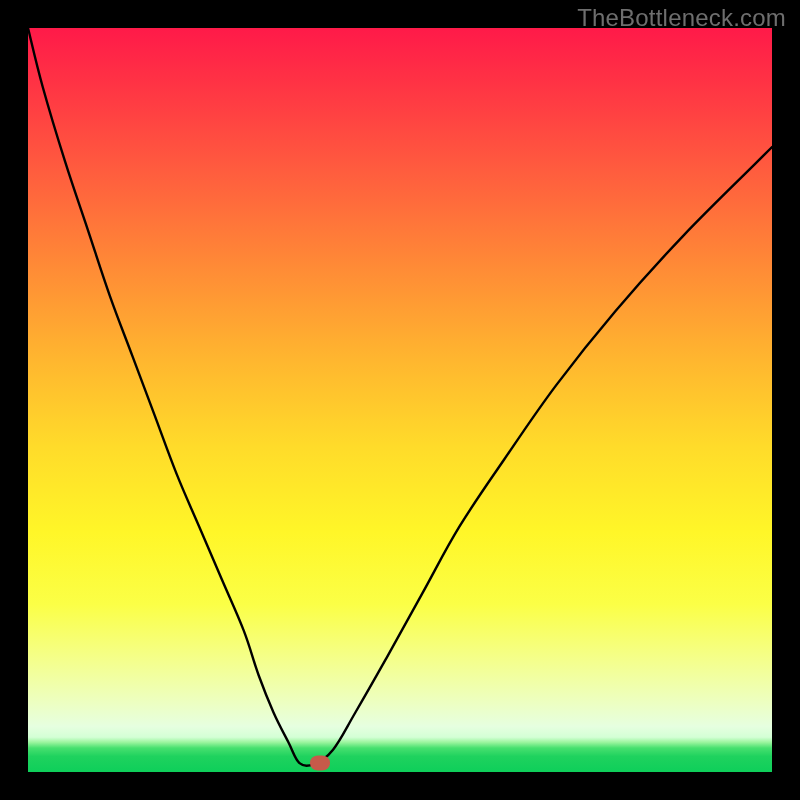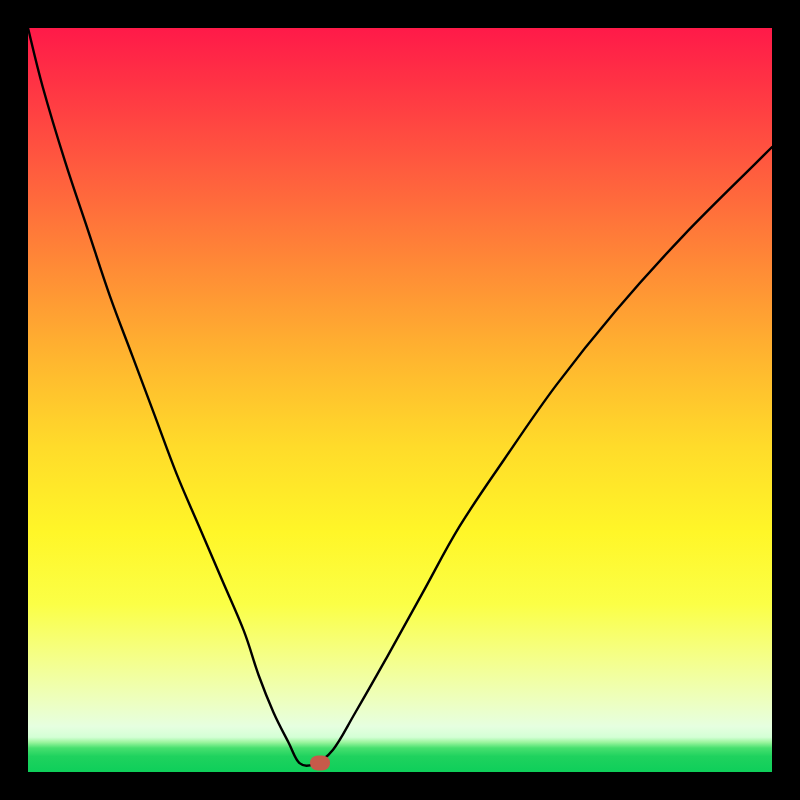--- a/index.html
+++ b/index.html
@@ -80,20 +80,21 @@
     font-weight: 400;
     letter-spacing: 0.2px;
     user-select: none;
   }
 </style>
 </head>
 <body>
 
 <div class="frame">
 
+  <div class="watermark">TheBottleneck.com</div>
 
   <div class="plot">
     <div class="gradient">
       <div class="main"></div>
       <div class="base"></div>
     </div>
 
     <svg class="curve" viewBox="0 0 744 744" preserveAspectRatio="none">
       <path id="curve-path" fill="none" stroke="#000" stroke-width="2.4" stroke-linecap="round" stroke-linejoin="round" d="M 0 0 C 2.6784 10.713599999999996, 8.184000000000001 35.41439999999997, 14.88 59.51999999999998 C 21.576 83.62559999999999, 29.164800000000003 108.47520000000007, 37.2 133.92000000000007 C 45.235200000000006 159.36480000000006, 51.48480000000001 176.7744, 59.52 200.88 C 67.5552 224.98559999999998, 73.8048 245.07359999999997, 81.84 267.84 C 89.8752 290.60639999999995, 96.12480000000001 305.93279999999993, 104.16000000000001 327.35999999999996 C 112.19520000000001 348.7872, 118.4448 365.45279999999997, 126.48 386.88 C 134.5152 408.3072, 140.7648 426.31199999999995, 148.8 446.4 C 156.83520000000001 466.488, 163.0848 479.7312, 171.12 498.48 C 179.1552 517.2288, 185.4048 531.8112, 193.44 550.56 C 201.4752 569.3087999999999, 209.064 585.2304, 215.76 602.64 C 222.456 620.0495999999999, 225.2832 632.5487999999999, 230.64 647.28 C 235.99679999999998 662.0112, 240.16320000000002 672.4272, 245.52 684.48 C 250.8768 696.5328000000001, 255.7128 705.1334400000001, 260.4 714.24 C 265.0872 723.34656, 266.8728 731.18832, 271.56 735.072 C 276.2472 738.95568, 280.41360000000003 738.2265600000001, 286.44 735.816 C 292.46639999999996 733.40544, 297.67439999999993 730.92048, 305.03999999999996 721.68 C 312.4056 712.4395199999999, 317.98560000000003 700.5504, 327.36 684.48 C 336.7344 668.4096000000001, 345.0672 653.8272, 357.12 632.4 C 369.1728 610.9728, 380.928 589.5456, 394.32 565.44 C 407.712 541.3344000000001, 416.7888 522.5856, 431.52 498.48 C 446.2512 474.37440000000004, 458.7504 456.9648, 476.16 431.52000000000004 C 493.56960000000004 406.07520000000005, 508.15200000000004 383.904, 528.24 357.12 C 548.328 330.336, 564.9936 309.504, 587.76 282.72 C 610.5264 255.93600000000004, 629.2752 235.10400000000004, 654.72 208.32000000000005 C 680.1648 181.53600000000006, 713.0496 149.99040000000008, 729.12 133.92000000000007 C 745.1904 117.84960000000008, 741.3216 121.71840000000007, 744 119.04000000000008"></path>
     </svg>

